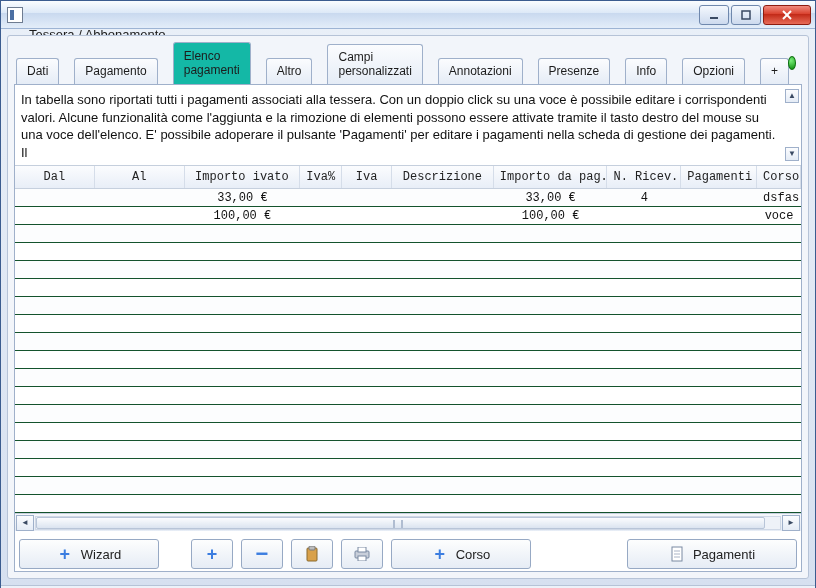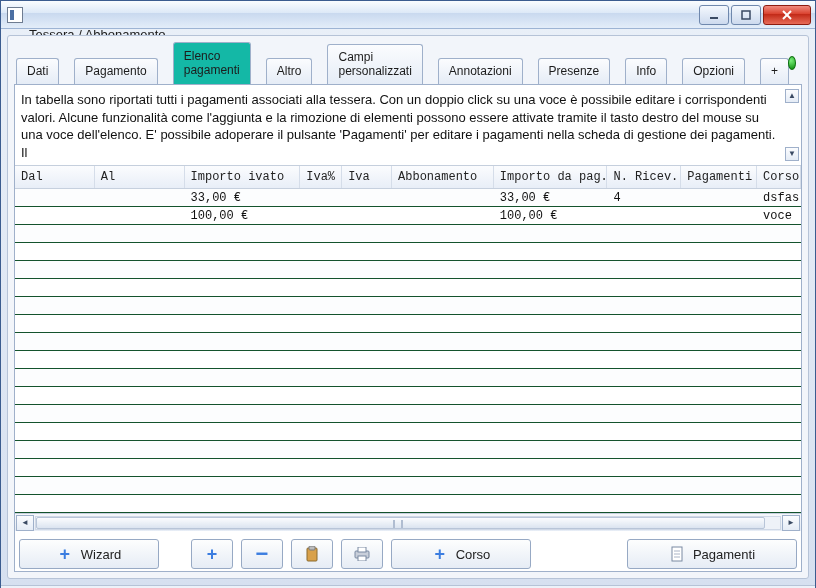--- a/index.html
+++ b/index.html
@@ -78,21 +78,21 @@
     color:#111; position:relative;
   }
   .help-scroll { position:absolute; right:2px; top:4px; bottom:4px; width:14px;
     display:flex; flex-direction:column; justify-content:space-between;}
   .help-scroll .arr {
     width:14px; height:14px; border:1px solid #9fb0ca;
     background:linear-gradient(#fbfcfe,#e5ecf6);
     display:flex; align-items:center; justify-content:center; font-size:8px; color:#3a4a63;
   }
   .grid-wrap { flex:1; border-top:1px solid #c5cfdd; display:flex; flex-direction:column; overflow:hidden;}
-  .grid-head, .grid-row { display:flex; }
+  .grid-head, .grid-row { display:flex;text-align:center; }
   .grid-head {
     background:linear-gradient(#fbfcfe,#e8eef7);
     border-bottom:1px solid #c6d0de;
   }
   .gh {
     padding:4px 6px; font-family:"Courier New",monospace; font-size:12px;
     color:#222; border-right:1px solid #d5dde9;
     white-space:nowrap; overflow:hidden;
   }
   .grid-body { flex:1; background:#fff; position:relative; overflow:hidden;}
@@ -200,21 +200,21 @@
         </div>
       </div>
 
       <div class="grid-wrap">
         <div class="grid-head">
           <div class="gh c-dal">Dal</div>
           <div class="gh c-al">Al</div>
           <div class="gh c-imp">Importo ivato</div>
           <div class="gh c-ivap">Iva%</div>
           <div class="gh c-iva">Iva</div>
-          <div class="gh c-desc">Abbonamento</div>
+          <div class="gh c-desc">Descrizione</div>
           <div class="gh c-imppag">Importo da pag.</div>
           <div class="gh c-nric">N. Ricev.</div>
           <div class="gh c-cat">Pagamenti</div>
           <div class="gh c-corso">Corso</div>
         </div>
         <div class="grid-body striping" id="grid-body">
             <div class="grid-row sel">
               <div class="gc c-dal"></div>
               <div class="gc c-al"></div>
               <div class="gc c-imp">33,00 €</div>

